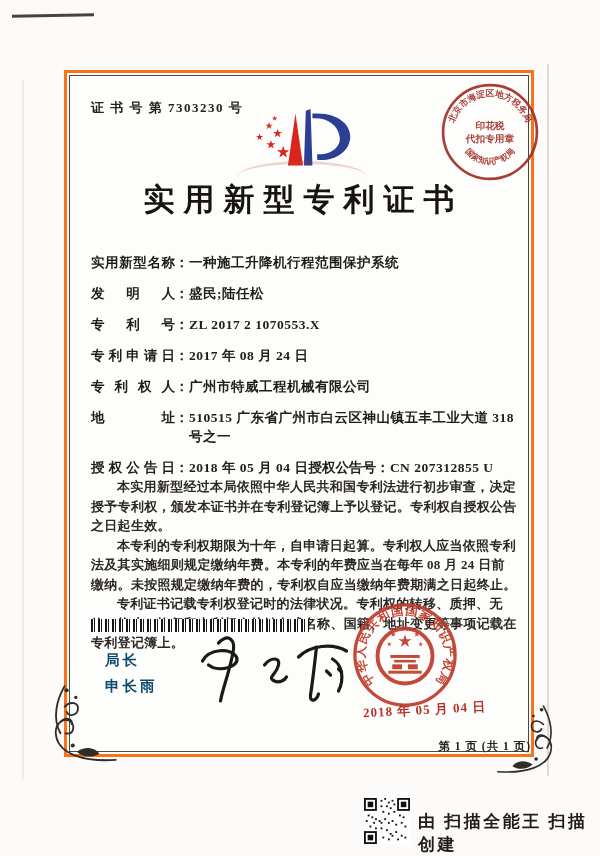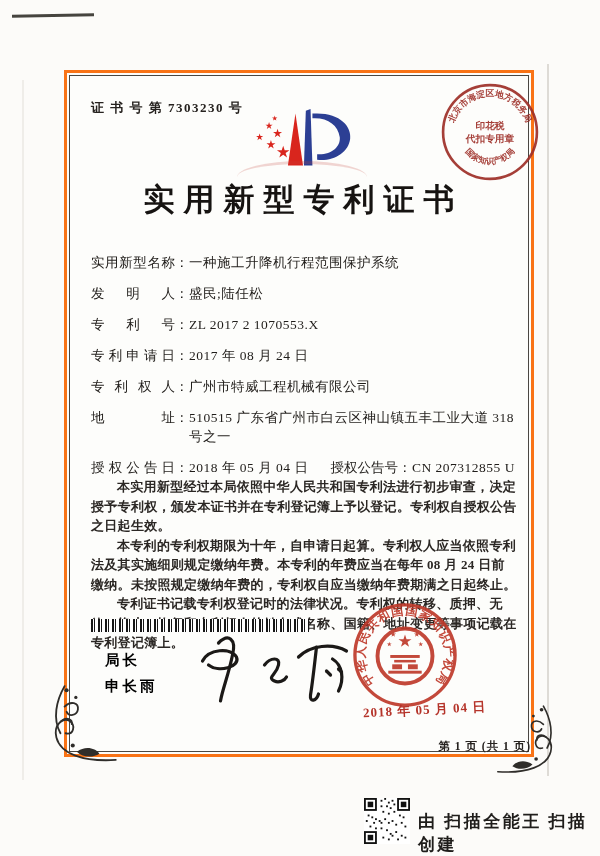--- a/index.html
+++ b/index.html
@@ -34,38 +34,38 @@
   .stamp { left:372px; top:8px; opacity:.92; }
 
   .ghost-arc { left:170px; top:88px; width:130px; height:32px;
     border-top:3px solid rgba(195,70,58,.22); border-radius:50% 50% 0 0; }
 
   .title {
     left:0; top:106px; width:100%; text-align:center;
     font-size:31px; font-weight:bold; letter-spacing:9px; text-indent:9px; color:#161311;
   }
 
-  .fields { left:24px; top:180px; width:424px; font-size:13.5px; font-weight:normal; color:#201d1a; }
+  .fields { left:24px; top:180px; width:424px; font-size:13.5px; font-weight:bold; color:#201d1a; }
   .frow { display:flex; align-items:flex-start; line-height:19px; margin-bottom:12px; }
   .flabel { display:inline-block; width:84px; text-align:justify; text-align-last:justify; flex:0 0 84px; }
   .fcolon { flex:0 0 14px; }
   .fvalue { flex:1 1 auto; letter-spacing:.5px; }
   .frow-pair { display:flex; flex:0 0 auto; }
-  .frow-split { display:flex; justify-content:space-between; }
+  .frow-split { display:flex; justify-content:flex-start; }
   .frow-split .flabel2 { flex:0 0 auto; }
 
   .body-text { left:24px; top:404px; width:426px; font-size:13px; line-height:19.5px;
     font-weight:600; color:#2b2724; letter-spacing:.3px; }
   .body-text p { text-indent:2em; }
 
   .barcode { left:24px; top:546px; width:218px; height:13px;
     background:repeating-linear-gradient(90deg,#161616 0 2px,#fff 2px 3px,#161616 3px 4px,#fff 4px 7px,#161616 7px 9px,#fff 9px 10px,#161616 10px 11px,#fff 11px 14px);
   }
 
-  .signer { left:38px; top:578px; font-size:14.5px; font-weight:bold; letter-spacing:3px; color:#000000; }
+  .signer { left:38px; top:578px; font-size:14.5px; font-weight:bold; letter-spacing:3px; color:#0c4a6e; }
   .signer div { margin-bottom:7px; }
 
   .signature { left:116px; top:558px; }
 
   .seal { left:284px; top:528px; }
   .seal-date { left:296px; top:628px; font-size:13px; font-weight:bold; color:#b5342a;
     letter-spacing:1px; transform:rotate(-3deg); }
 
   .page-footer { left:0; top:666px; width:100%; text-align:right; font-size:11.5px;
     font-weight:bold; letter-spacing:1px; color:#26221f; }

